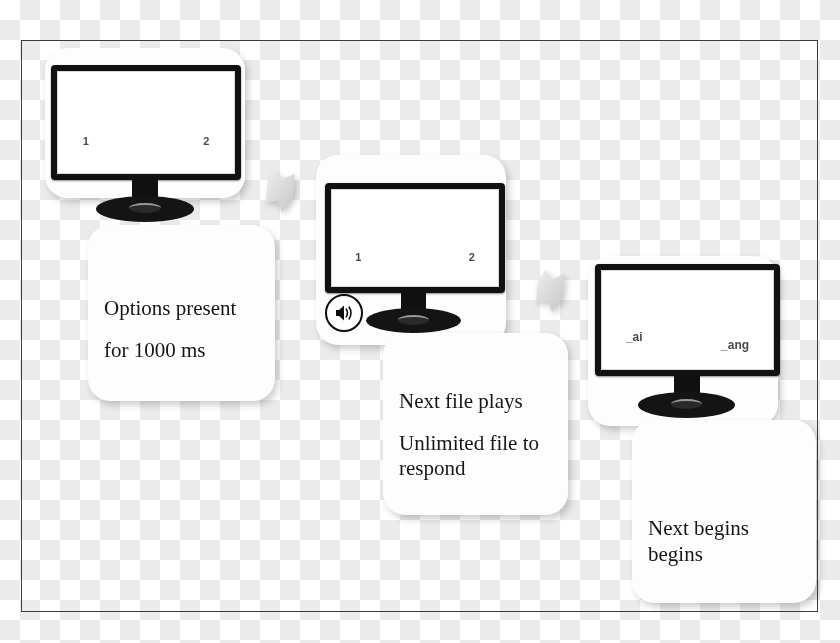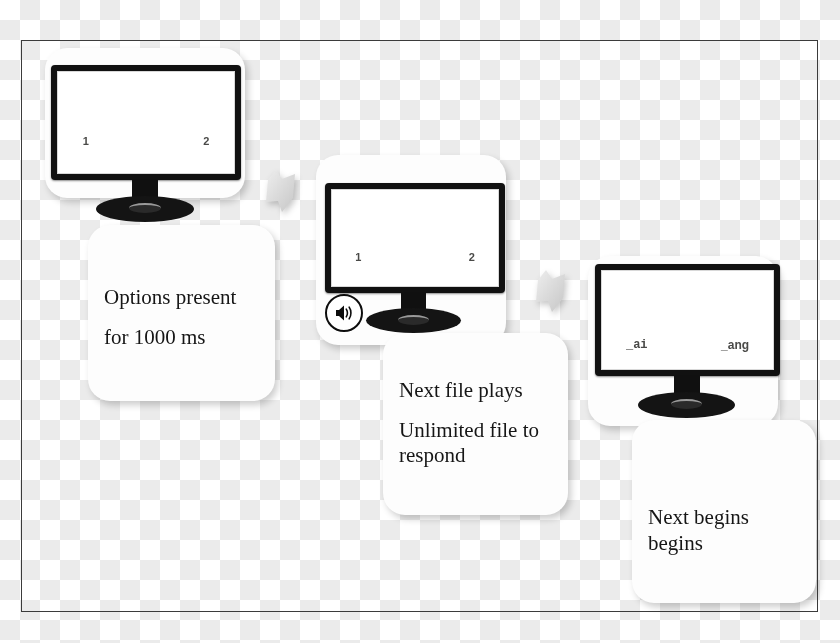--- a/index.html
+++ b/index.html
@@ -119,21 +119,21 @@
   
   .caption {
     position: absolute;
     left: 0; right: 0;
     padding: 0 16px;
     box-sizing: border-box;
     color: #161616;
     font-size: 21px;
     line-height: 1.22;
   }
-  .caption p { margin: 5px 0 14px 0; }
+  .caption p { margin: 16px 0 14px 0; }
   .caption p:last-child { margin-bottom: 0; }
 </style>
 </head>
 <body>
 
 <div id="stage">
 
   <div class="frame"></div>
 
   <div class="card" style="left:45px; top:48px; width:200px; height:150px;"></div>
@@ -208,21 +208,21 @@
       </defs>
       <path d="M6 12 L14 2 L20 11 L33 6 L31 30 L20 44 L16 33 L4 34 Z" fill="url(#agrad2)"></path>
     </svg>
   </div>
 
   <div class="card" style="left:588px; top:256px; width:190px; height:170px;"></div>
 
   <div class="monitor" style="left:595px; top:264px; width:185px; height:145px;">
     <div class="screen" style="height:112px;">
       <div class="screen-inner">
-        <span class="slot left" style="top:68px; font-size:12px;font-family:Liberation Mono, monospace;">_ai</span>
+        <span class="slot left" style="top:60px; font-size:12px;">_ai</span>
         <span class="slot right" style="top:68px; font-size:12px;">_ang</span>
       </div>
     </div>
     <div class="neck" style="left:79px; top:111px; width:26px; height:30px;"></div>
     <div class="base" style="left:43px; top:128px; width:97px; height:26px;"></div>
     <div class="base-cap" style="left:76px; top:135px; width:31px; height:10px;"></div>
   </div>
 
   <div class="card" style="left:632px; top:420px; width:184px; height:183px;">
     <div class="caption" style="top:80px;">

